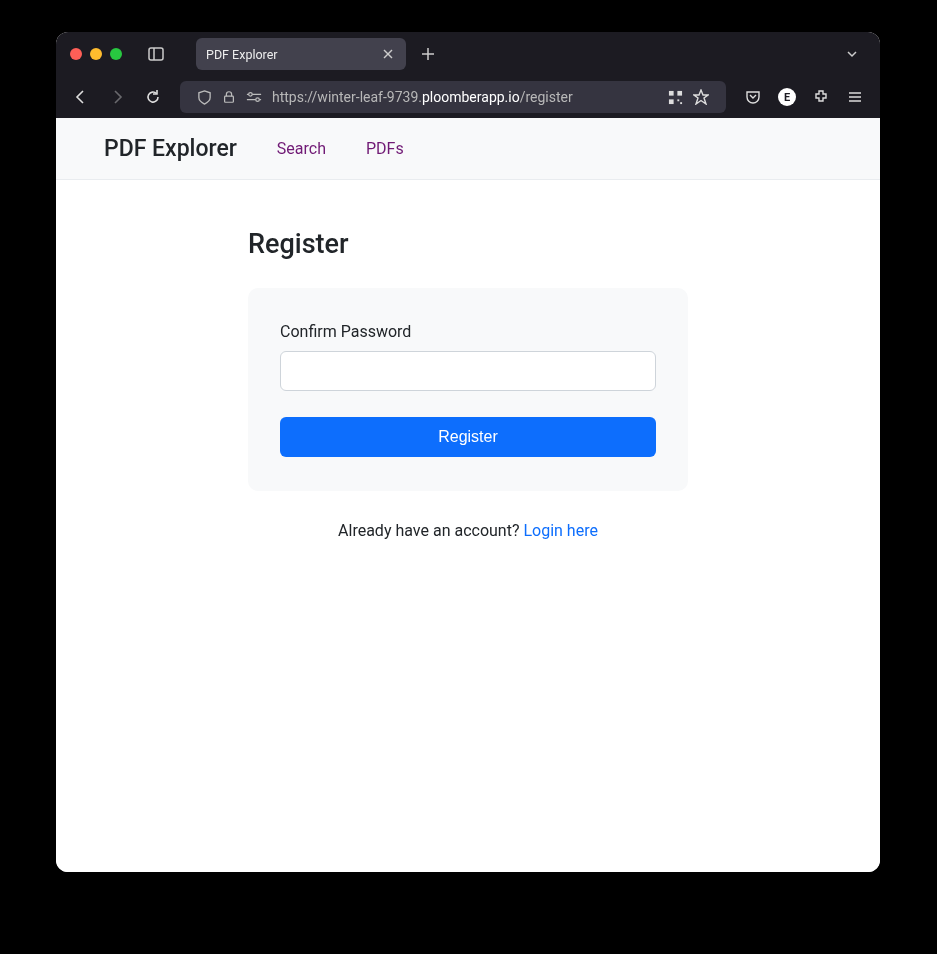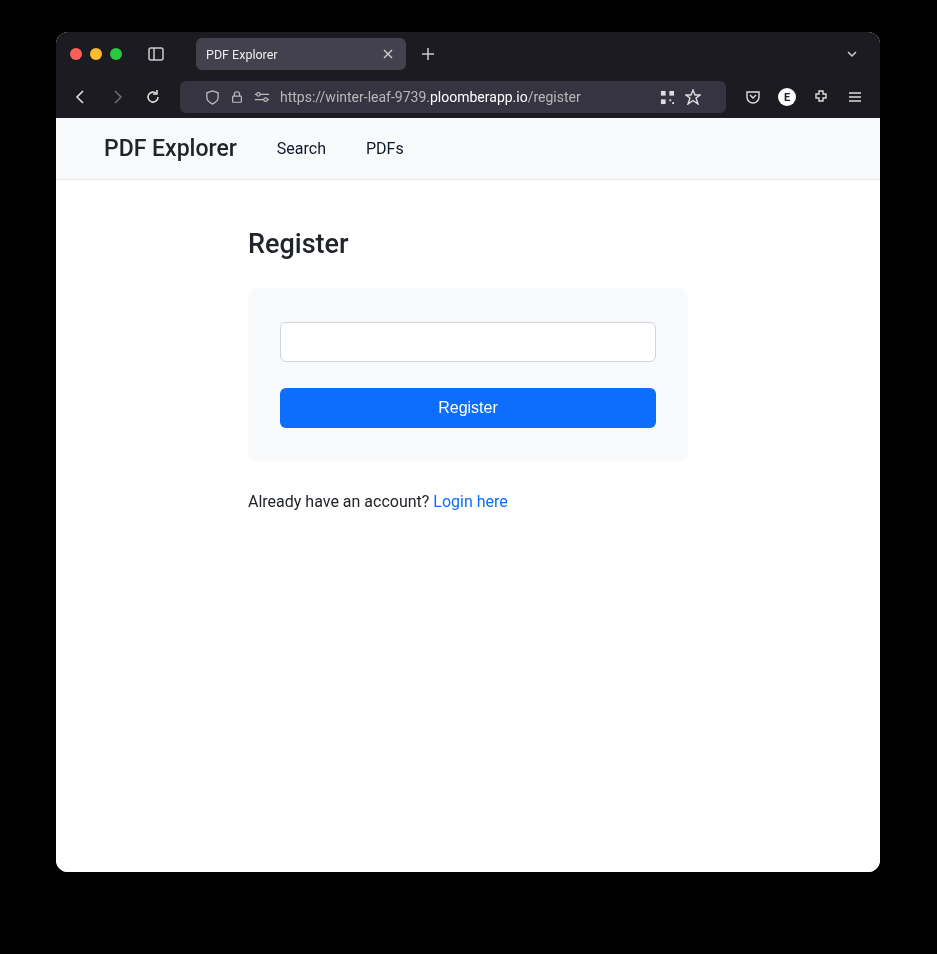--- a/index.html
+++ b/index.html
@@ -104,21 +104,21 @@
     cursor:pointer;
   }
   .tb-btn.disabled { opacity:0.4; cursor:default; }
   .urlbar {
     flex:1;
     background:#353440;
     border-radius:6px;
     height:32px;
     display:flex;
     align-items:center;
-    padding:0 25px;
+    padding:0 17px;
     gap:10px;
     margin: 0 6px;
     font-size:14px;
     color:#b8b8b8;
   }
   .urlbar .url-text { flex:1; white-space:nowrap; overflow:hidden; }
   .urlbar .url-text .domain { color:#fff; }
   .urlbar-icons-right { display:flex; gap:10px; align-items:center; }
   .toolbar-right { display:flex; gap:4px; align-items:center; }
   .circle-e {
@@ -142,21 +142,21 @@
     padding:0 48px;
     gap:40px;
   }
   .brand {
     font-size:23px;
     font-weight:500;
     color:#212529;
   }
   .navlink {
     font-size:16px;
-    color:#0f172a;
+    color:#701a75;
     cursor:pointer;
   }
   .content {
     max-width:520px;
     margin: 0 auto;
     padding: 48px 40px;
   }
   .page-title {
     font-size:27px;
     font-weight:500;
@@ -189,21 +189,21 @@
     width:100%;
     height:40px;
     background:#0d6efd;
     color:#fff;
     border:none;
     border-radius:6px;
     font-size:16px;
     cursor:pointer;
   }
   .login-prompt {
-    text-align:left;
+    text-align:center;
     margin-top:30px;
     font-size:16px;
     color:#212529;
   }
   .login-link {
     color:#0d6efd;
     cursor:pointer;
   }
   svg { display:block; }
 </style>
@@ -341,20 +341,21 @@
       <div class="brand">PDF Explorer</div>
       <div class="navlink">Search</div>
       <div class="navlink">PDFs</div>
     </div>
 
     <div class="content">
       <h1 class="page-title">Register</h1>
 
       <div class="card">
         <div class="form-group">
+          <label class="label">Confirm Password</label>
           <input class="input" type="password" style="">
         </div>
         <button class="btn-primary">Register</button>
       </div>
 
       <div class="login-prompt">
         <span>Already have an account? </span><span class="login-link">Login here</span>
       </div>
     </div>
   </div>

